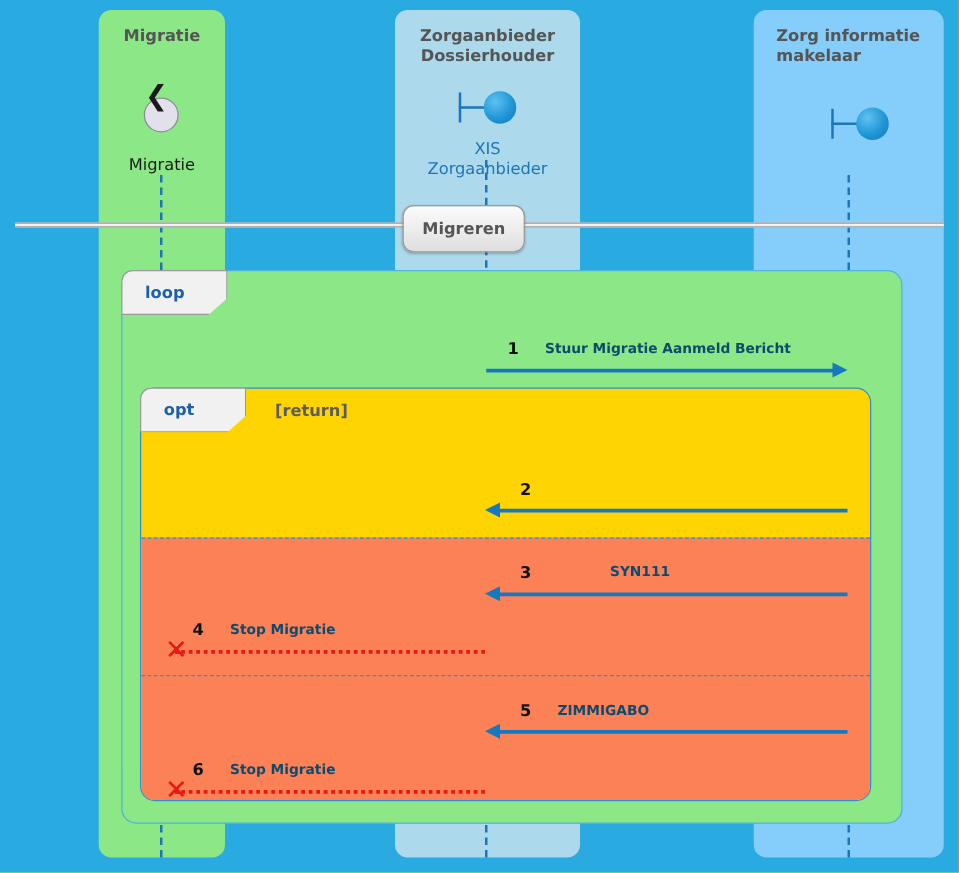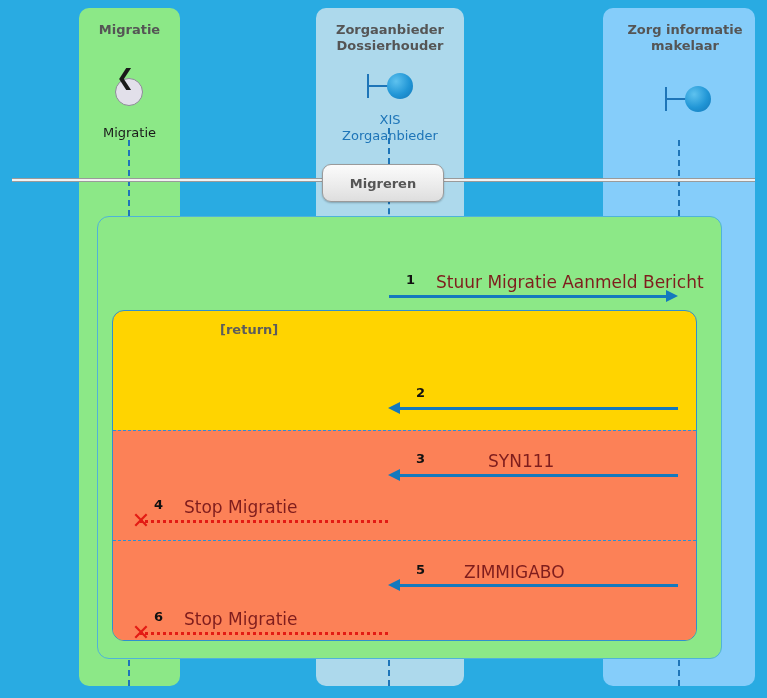--- a/index.html
+++ b/index.html
@@ -141,22 +141,23 @@
   }
   .arrow-r{border-left:12px solid #1479BE;}
   .arrow-l{border-right:12px solid #1479BE;}
 
   .msg-num{
     position:absolute;
     font-weight:bold;font-size:13px;color:#111111;
   }
   .msg-label{
     position:absolute;
-    font-size:17px;color:#7f1d1d;
+    font-size:11px;color:#0c4a6e;
     white-space:nowrap;
+    font-weight:bold;
   }
 
   
   .stop-line{
     position:absolute;
     height:0;
     border-top:3px dotted #E31B14;
   }
   .stop-x{
     position:absolute;
@@ -184,41 +185,43 @@
     <div class="lane-head">Zorgaanbieder
 Dossierhouder</div>
     <div class="lolli-bar" style="left:51px;top:66px;height:24px;"></div>
     <div class="lolli-stem" style="left:51px;top:77px;width:22px;"></div>
     <div class="lolli-ball" style="left:71px;top:65px;"></div>
     <div class="lane-sub" style="top:104px;">XIS
 Zorgaanbieder</div>
   </div>
 
   <div class="lane" style="left:603px;top:8px;width:152px;height:678px;background:#85CDFA;">
-    <div class="lane-head" style="text-align:center;padding-left:18px;">Zorg informatie
+    <div class="lane-head" style="text-align:left;padding-left:18px;">Zorg informatie
 makelaar</div>
     <div class="lolli-bar" style="left:62px;top:79px;height:24px;"></div>
     <div class="lolli-stem" style="left:62px;top:90px;width:22px;"></div>
     <div class="lolli-ball" style="left:82px;top:78px;"></div>
   </div>
 
   <div class="lifeline" style="left:128px;top:140px;height:546px;"></div>
   <div class="lifeline" style="left:388px;top:128px;height:558px;"></div>
   <div class="lifeline" style="left:678px;top:140px;height:546px;"></div>
 
   <div class="rail" style="left:12px;top:178px;width:312px;"></div>
   <div class="rail" style="left:418px;top:178px;width:337px;"></div>
-  <div class="gate-box" style="left:322px;top:164px;width:122px;height:38px;">Migreren</div>
+  <div class="gate-box" style="left:322px;top:164px;width:98px;height:38px;">Migreren</div>
 
   <div class="frag frag-loop" style="left:97px;top:216px;width:625px;height:443px;"></div>
+  <div class="tag" style="left:97px;top:216px;width:85px;height:36px;">loop</div>
 
   <div class="frag frag-opt" style="left:112px;top:310px;width:585px;height:331px;">
     <div class="opt-orange" style="top:119px;bottom:0;"></div>
     <div class="opt-split" style="top:229px;"></div>
   </div>
+  <div class="tag" style="left:112px;top:310px;width:85px;height:36px;">opt</div>
   <div class="guard" style="left:220px;top:322px;">[return]</div>
 
   <div class="msg-num" style="left:406px;top:272px;">1</div>
   <div class="msg-label" style="left:436px;top:272px;">Stuur Migratie Aanmeld Bericht</div>
   <div class="msg-line" style="left:389px;top:295px;width:278px;"></div>
   <div class="arrow-r" style="left:666px;top:290px;"></div>
 
   <div class="msg-num" style="left:416px;top:385px;">2</div>
   <div class="msg-label" style="left:446px;top:385px;"></div>
   <div class="msg-line" style="left:400px;top:407px;width:278px;"></div>
@@ -228,21 +231,21 @@
   <div class="msg-label" style="left:446px;top:451px;margin-left:42px;">SYN111</div>
   <div class="msg-line" style="left:400px;top:474px;width:278px;"></div>
   <div class="arrow-l" style="left:388px;top:469px;"></div>
 
   <div class="msg-num" style="left:154px;top:497px;">4</div>
   <div class="msg-label" style="left:184px;top:497px;">Stop Migratie</div>
   <div class="stop-line" style="left:140px;top:520px;width:248px;"></div>
   <div class="stop-x" style="left:131px;top:511px;">✕</div>
 
   <div class="msg-num" style="left:416px;top:562px;">5</div>
-  <div class="msg-label" style="left:464px;top:562px;">ZIMMIGABO</div>
+  <div class="msg-label" style="left:446px;top:562px;">ZIMMIGABO</div>
   <div class="msg-line" style="left:400px;top:584px;width:278px;"></div>
   <div class="arrow-l" style="left:388px;top:579px;"></div>
 
   <div class="msg-num" style="left:154px;top:609px;">6</div>
   <div class="msg-label" style="left:184px;top:609px;">Stop Migratie</div>
   <div class="stop-line" style="left:140px;top:632px;width:248px;"></div>
   <div class="stop-x" style="left:131px;top:623px;">✕</div>
 
 </div>
 

